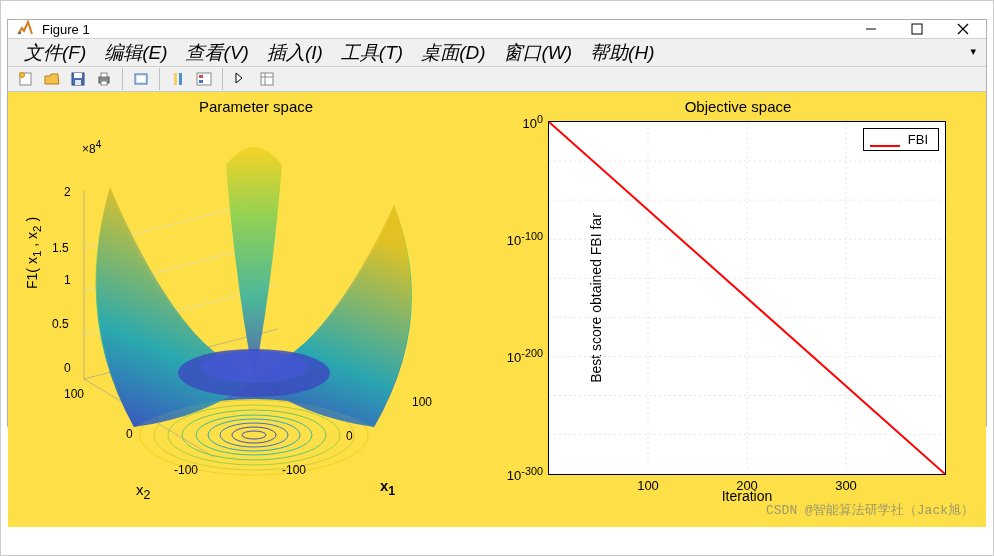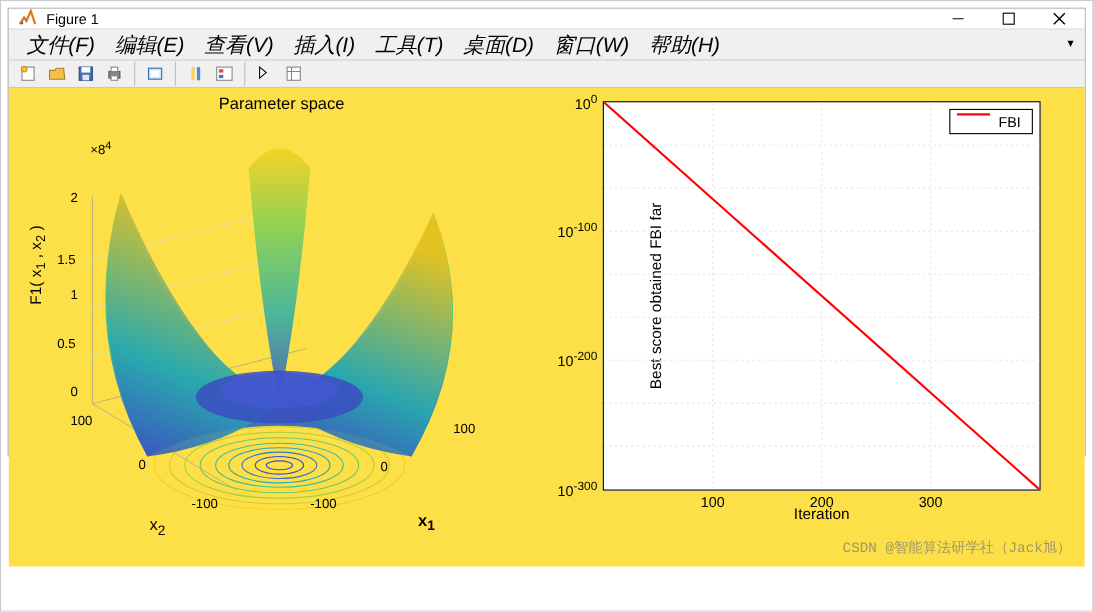--- a/index.html
+++ b/index.html
@@ -1,39 +1,39 @@
 <!DOCTYPE html>
 <html><head>
 <meta charset="utf-8">
 <style>
   * { box-sizing: border-box; margin: 0; padding: 0; }
   body { font-family: "Microsoft YaHei", "Segoe UI", Tahoma, sans-serif; font-size: 13px; background: #fff; }
   .outer-frame { width: 994px; height: 556px; border: 1px solid #ccc; background: #fff; box-shadow: 0 6px 20px rgba(0,0,0,0.15); margin: 0; position: relative; }
-  .window { position: absolute; left: 6px; top: 6px; width: 980px; height: 408px; border: 1px solid #b0b0b0; background: #f0f0f0; display: flex; flex-direction: column; }
+  .window { position: absolute; left: 6px; top: 18px; width: 980px; height: 408px; border: 1px solid #b0b0b0; background: #f0f0f0; display: flex; flex-direction: column; }
   .titlebar { height: 32px; background: #fff; display: flex; align-items: center; border-bottom: 1px solid #d0d0d0; }
   .titlebar .app-icon { width: 18px; height: 18px; margin: 0 8px; }
   .titlebar .title { flex: 1; font-size: 13px; color: #000; }
   .win-controls { display: flex; height: 100%; }
   .win-btn { width: 46px; height: 100%; display: flex; align-items: center; justify-content: center; font-size: 14px; color: #000; }
   .menubar { height: 28px; background: #f0f0f0; display: flex; align-items: center; padding: 0 8px; gap: 2px; border-bottom: 1px solid #d0d0d0; position: relative; }
   .menu-item { padding: 2px 8px; font-size: 19px; color: #000; font-style: italic; }
   .menubar .menu-arrow { position: absolute; right: 10px; top: 6px; font-size: 11px; color: #000; }
   .toolbar { height: 34px; background: #f0f0f0; display: flex; align-items: center; padding: 0 6px; gap: 2px; border-bottom: 1px solid #c8c8c8; }
   .tool-btn { width: 24px; height: 24px; display: flex; align-items: center; justify-content: center; border: 1px solid transparent; border-radius: 2px; }
   .tool-sep { width: 1px; height: 22px; background: #c0c0c0; margin: 0 4px; }
   .figure-area { flex: 1; background: #fde047; position: relative; padding: 6px 10px 10px 10px; display: flex; gap: 6px; }
   .subplot { flex: 1; position: relative; }
   .plot-title { text-align: center; font-size: 15px; color: #000; margin-bottom: 2px; font-family: Arial, sans-serif; }
   .axes-3d { width: 100%; height: 400px; position: relative; }
   .axes-2d { background: #fff; border: 1px solid #000; position: relative; width: 398px; height: 354px; margin-left: 48px; margin-top: 6px; }
   .ylabel { position: absolute; left: -38px; top: 50%; transform: translateY(-50%) rotate(-90deg); transform-origin: center; font-size: 14px; font-family: Arial, sans-serif; white-space: nowrap; }
   .xlabel { position: absolute; bottom: -30px; left: 50%; transform: translateX(-50%); font-size: 14px; font-family: Arial, sans-serif; }
   .ytick { position: absolute; right: 100%; padding-right: 6px; font-size: 13px; font-family: Arial, sans-serif; transform: translateY(-50%); white-space: nowrap; }
   .xtick { position: absolute; top: 100%; padding-top: 4px; font-size: 13px; font-family: Arial, sans-serif; transform: translateX(-50%); }
-  .legend-box { position: absolute; right: 6px; top: 6px; border: 1px solid #000; background: #fff; padding: 3px 10px 3px 6px; display: flex; align-items: flex-start; gap: 8px; font-size: 13px; font-family: Arial, sans-serif; }
+  .legend-box { position: absolute; right: 6px; top: 6px; border: 1px solid #000; background: #fff; padding: 3px 10px 3px 6px; display: flex; align-items: flex-end; gap: 8px; font-size: 13px; font-family: Arial, sans-serif; }
   .legend-line { width: 30px; height: 2px; background: #ff0000; }
   .watermark { position: absolute; right: 12px; bottom: 8px; font-size: 13px; color: rgba(120,120,120,0.7); font-family: Liberation Mono, monospace; }
   .tick3d { position: absolute; font-size: 12px; font-family: Arial, sans-serif; color: #000; }
 </style>
 </head>
 <body>
 
 <div class="outer-frame">
   <div class="window">
 
@@ -225,20 +225,21 @@
           <div class="tick3d" style="left:362px; top:360px; font-size:15px;font-weight:bold;">
             <span>x</span><sub>1</sub>
           </div>
           <div class="tick3d" style="left:118px; top:364px; font-size:15px;">
             <span>x</span><sub>2</sub>
           </div>
         </div>
       </div>
 
       <div class="subplot">
+        <div class="plot-title">Objective space</div>
         <div class="axes-2d">
           <div class="ylabel">Best score obtained FBI far</div>
           <div class="xlabel">Iteration</div>
 
           <div class="ytick" style="top:0%"><span>10</span><sup>0</sup></div>
           <div class="ytick" style="top:33.3%"><span>10</span><sup>-100</sup></div>
           <div class="ytick" style="top:66.6%"><span>10</span><sup>-200</sup></div>
           <div class="ytick" style="top:100%"><span>10</span><sup>-300</sup></div>
 
           <div class="xtick" style="left:25%">100</div>

